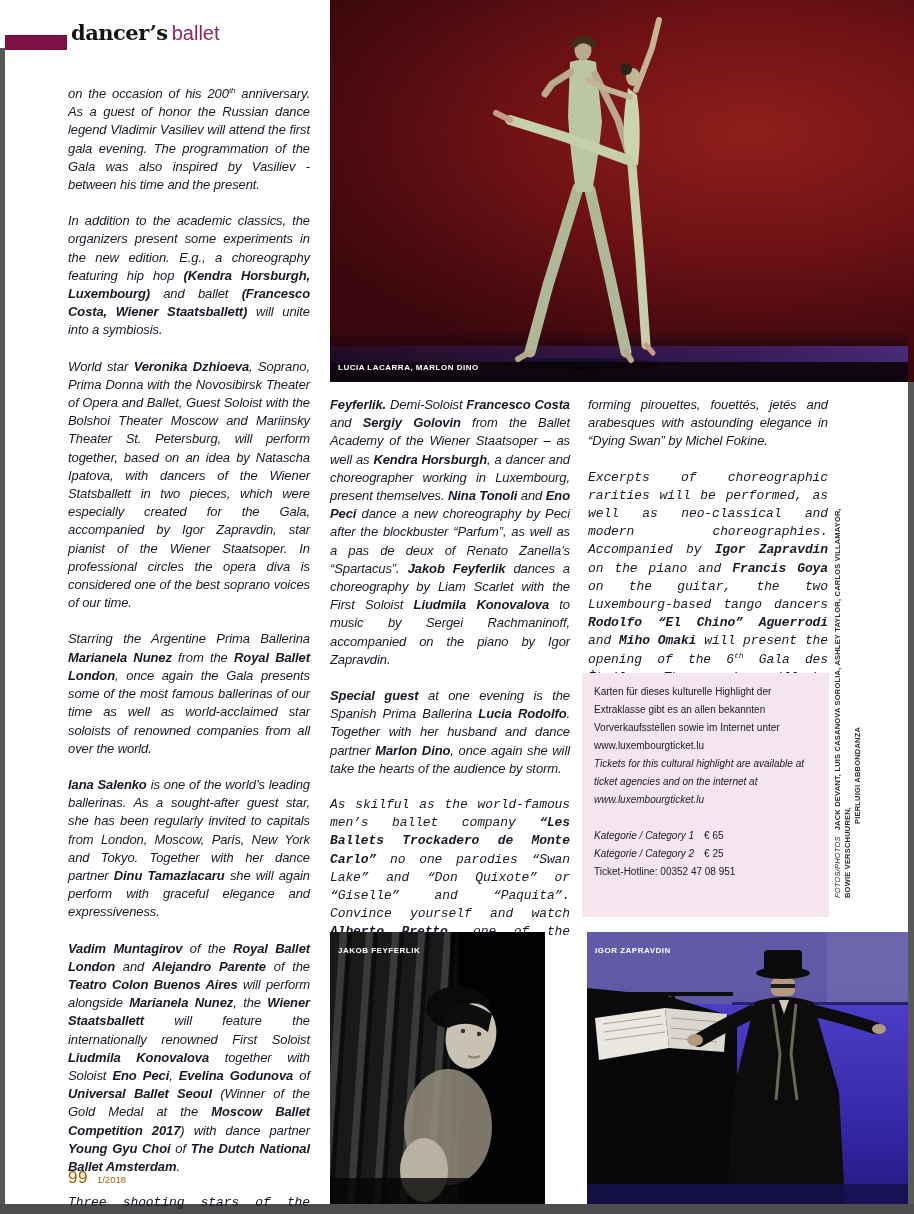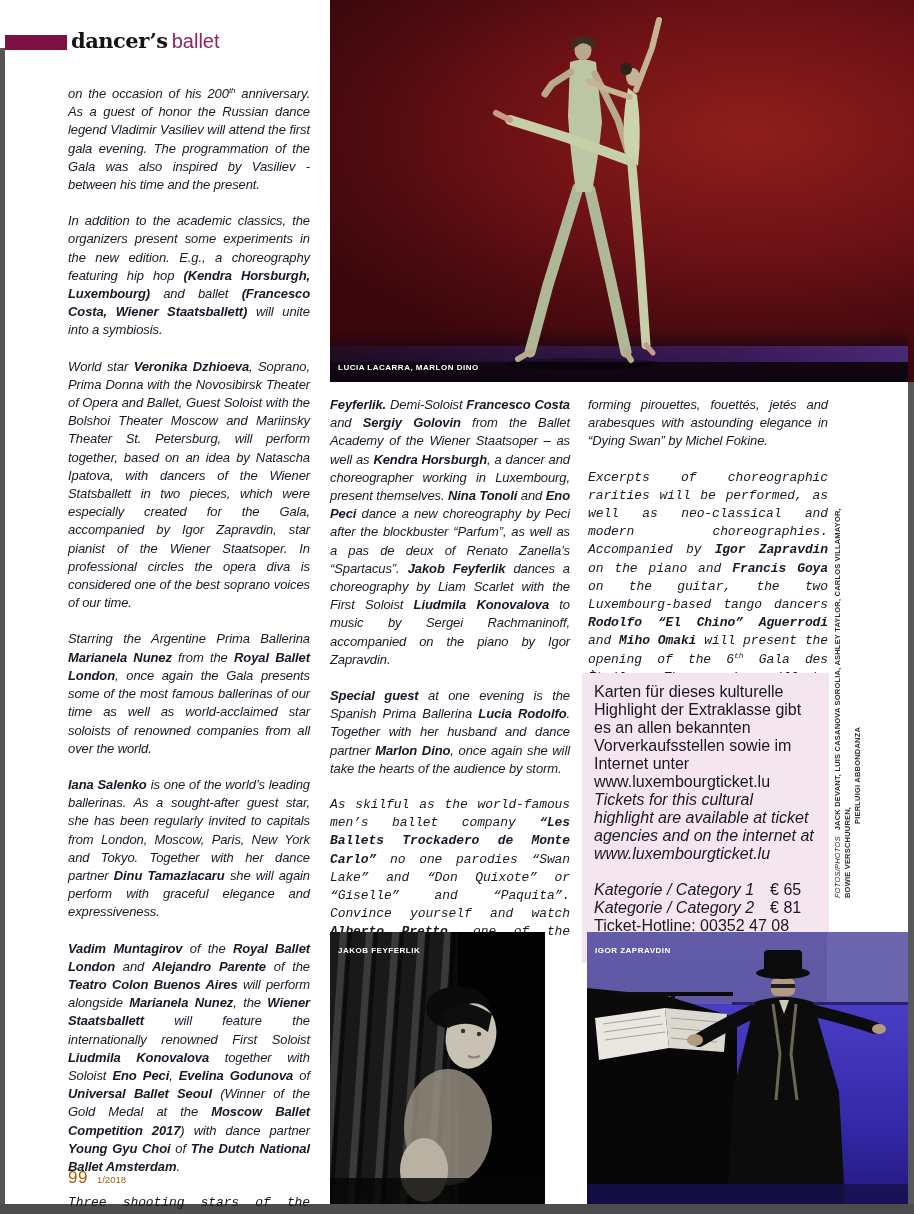--- a/index.html
+++ b/index.html
@@ -5,38 +5,38 @@
   html,body{margin:0;padding:0;background:#565656;}
   .page{position:relative;width:914px;height:1214px;background:#ffffff;overflow:hidden;
         font-family:"Liberation Sans",sans-serif;color:#181826;}
   
   .edge{position:absolute;background:#565656;}
   .edge-left{left:0;top:48px;width:5px;height:1166px;}
   .edge-right{left:908px;top:0;width:6px;height:1214px;background:#585858;}
   .edge-bottom{left:0;top:1204px;width:914px;height:10px;background:#4d4d4d;}
   
   .brand-bar{position:absolute;left:5px;top:35px;width:62px;height:15px;background:#7b1243;}
-  .brand{position:absolute;left:71px;top:28px;white-space:nowrap;}
+  .brand{position:absolute;left:71px;top:20px;white-space:nowrap;}
   .brand .bold{font-family:"DejaVu Serif",serif;font-weight:700;font-size:21px;letter-spacing:-0.5px;color:#141414;}
   .brand .light{font-family:"Liberation Sans",sans-serif;font-size:20px;color:#8e2563;margin-left:4px;}
   
   .col{position:absolute;font-style:italic;font-size:13px;line-height:18.2px;
        letter-spacing:-0.1px;color:#181826;}
   .col p{margin:0 0 18px 0;text-align:justify;}
   .col p:last-child{margin-bottom:0;font-family:Liberation Mono, monospace;}
   .col-left{left:68px;top:85px;width:242px;}
   .col-mid{left:330px;top:396px;width:240px;}
   .col-right{left:588px;top:396px;width:240px;}
   .b{font-weight:bold;}
   .i{font-style:italic;}
   .r{font-style:normal;}
   .sup{vertical-align:super;font-size:8px;line-height:0;}
   
   .ticket{position:absolute;left:582px;top:673px;width:247px;min-height:244px;background:#f4e5ef;
-          box-sizing:border-box;padding:10px 12px;font-size:16px;line-height:18px;color:#181826;}
+          box-sizing:border-box;padding:10px 12px;font-size:10px;line-height:18px;color:#181826;}
   .ticket p{margin:0;font-style:normal;}
   .ticket p.it{font-style:italic;}
   .ticket p.gap{margin-top:18px;}
   
   .photo{position:absolute;overflow:hidden;}
   .photo svg{position:absolute;left:0;top:0;}
   .caption{position:absolute;font-size:8px;font-weight:bold;color:#ffffff;letter-spacing:0.5px;
            font-style:normal;white-space:nowrap;}
   .photo-main{left:330px;top:0;width:679px;height:382px;
      background:radial-gradient(ellipse 75% 65% at 62% 35%, #8e1f1b 0%, #701215 45%, #4c0b10 78%, #3a070c 100%);}
@@ -120,21 +120,21 @@
     </div>
   <div class="col col-right">
       <p><span>forming pirouettes, fouettés, jetés and arabesques with astounding elegance in “Dying Swan” by Michel Fokine.</span></p>
       <p><span>Excerpts of choreographic rarities will be performed, as well as neo-classical and modern choreographies. Accompanied by </span><span class="b">Igor Zapravdin</span><span> on the piano and </span><span class="b">Francis Goya</span><span> on the guitar, the two Luxembourg-based tango dancers </span><span class="b">Rodolfo “El Chino” Aguerrodi</span><span> and </span><span class="b">Miho Omaki</span><span> will present the opening of the 6</span><span class="sup">th</span><span> Gala des Ètoiles. The evening will be hosted by the presenter and illusionist Laurent Beretta.</span></p>
     </div>
 
   <div class="ticket">
       <p><span>Karten für dieses kulturelle Highlight der Extraklasse gibt es an allen bekannten Vorverkaufsstellen sowie im Internet unter www.luxembourgticket.lu</span></p>
       <p class="it"><span>Tickets for this cultural highlight are available at ticket agencies and on the internet at www.luxembourgticket.lu</span></p>
       <p class="it gap"><span>Kategorie / Category 1</span><span class="r">  € 65</span></p>
-      <p class="it"><span>Kategorie / Category 2</span><span class="r">  € 81</span></p>
+      <p class="it"><span>Kategorie / Category 2</span><span class="r">  € 25</span></p>
       <p><span>Ticket-Hotline: 00352 47 08 951</span></p>
     </div>
 
   <div class="credits">
     <div class="line1"><span class="lbl">FOTOS/PHOTOS</span><span class="names">JACK DEVANT, LUIS CASANOVA SOROLIA, ASHLEY TAYLOR, CARLOS VILLAMAYOR, BOWIE VERSCHUUREN,</span></div>
     <div class="line2 names">PIERLUIGI ABBONDANZA</div>
   </div>
 
   <div class="photo photo-jakob">
     <svg width="215" height="272" viewBox="0 0 215 272">

